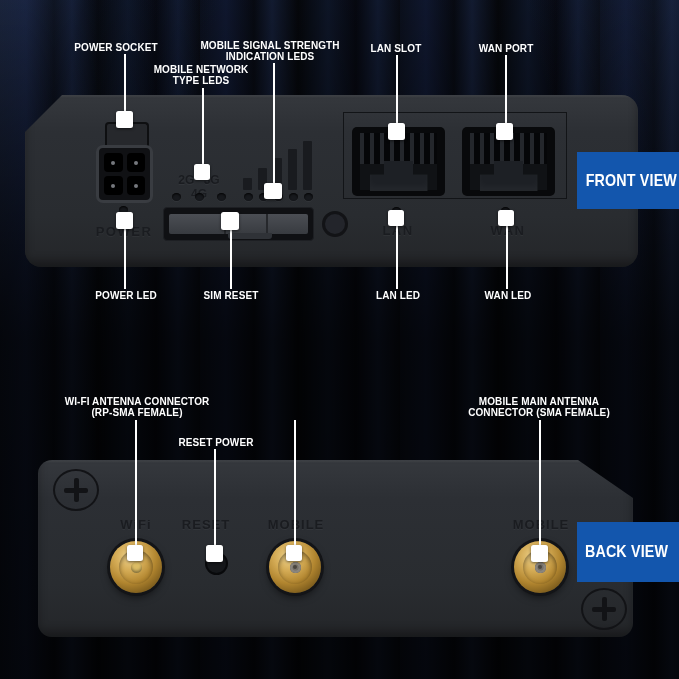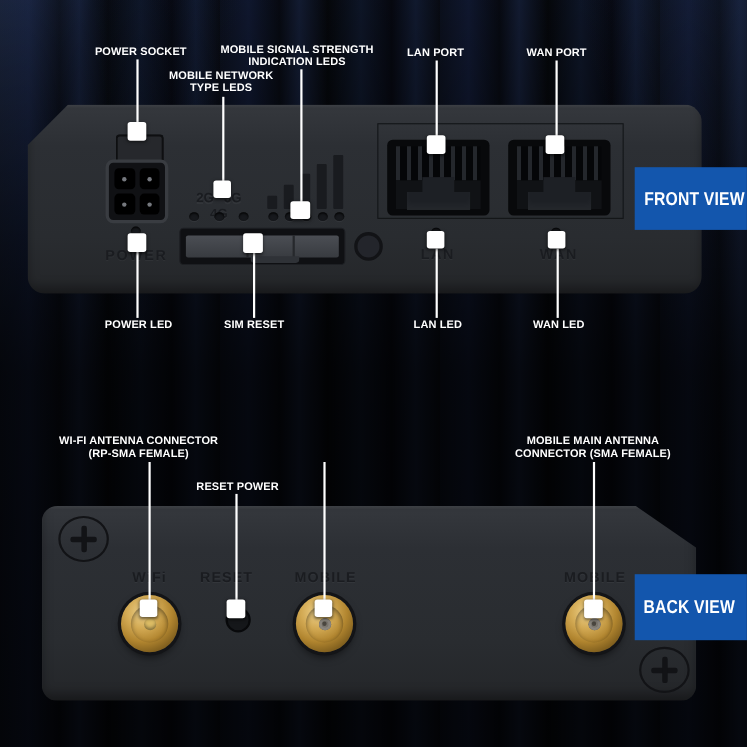--- a/index.html
+++ b/index.html
@@ -160,24 +160,24 @@
   <div class="mk" style="left:116px;top:111px;"></div>
   <div class="mk" style="left:194px;top:164px;width:16px;height:16px;"></div>
   <div class="mk" style="left:264px;top:183px;width:18px;height:16px;"></div>
   <div class="mk" style="left:388px;top:123px;"></div>
   <div class="mk" style="left:496px;top:123px;"></div>
   <div class="mk" style="left:116px;top:212px;"></div>
   <div class="mk" style="left:221px;top:212px;width:18px;height:18px;"></div>
   <div class="mk" style="left:388px;top:210px;width:16px;height:16px;"></div>
   <div class="mk" style="left:498px;top:210px;width:16px;height:16px;"></div>
 
-  <div class="lbl" style="left:68px;top:42px;width:120px;">POWER SOCKET</div>
+  <div class="lbl" style="left:56px;top:42px;width:120px;">POWER SOCKET</div>
   <div class="lbl" style="left:194px;top:40px;width:152px;">MOBILE SIGNAL STRENGTH INDICATION LEDS</div>
   <div class="lbl" style="left:143px;top:64px;width:116px;">MOBILE NETWORK TYPE LEDS</div>
-  <div class="lbl" style="left:346px;top:43px;width:100px;">LAN PORT</div>
+  <div class="lbl" style="left:346px;top:43px;width:100px;">LAN SLOT</div>
   <div class="lbl" style="left:456px;top:43px;width:100px;">WAN PORT</div>
   <div class="lbl" style="left:76px;top:290px;width:100px;">POWER LED</div>
   <div class="lbl" style="left:181px;top:290px;width:100px;">SIM RESET</div>
   <div class="lbl" style="left:348px;top:290px;width:100px;">LAN LED</div>
   <div class="lbl" style="left:458px;top:290px;width:100px;">WAN LED</div>
 
   <div class="panel panel-back"></div>
 
   <div class="screw" style="left:53px;top:469px;"></div>
   <div class="screw" style="left:581px;top:588px;"></div>
@@ -205,17 +205,17 @@
   <div class="ln" style="left:135px;top:420px;height:126px;"></div>
   <div class="ln" style="left:214px;top:449px;height:97px;"></div>
   <div class="ln" style="left:294px;top:420px;height:126px;"></div>
   <div class="ln" style="left:539px;top:420px;height:126px;"></div>
 
   <div class="mk" style="left:127px;top:545px;width:16px;height:16px;"></div>
   <div class="mk" style="left:206px;top:545px;"></div>
   <div class="mk" style="left:286px;top:545px;width:16px;height:16px;"></div>
   <div class="mk" style="left:531px;top:545px;"></div>
 
-  <div class="lbl" style="left:46px;top:396px;width:160px;">WI-FI ANTENNA CONNECTOR (RP-SMA FEMALE)</div>
+  <div class="lbl" style="left:57px;top:396px;width:160px;">WI-FI ANTENNA CONNECTOR (RP-SMA FEMALE)</div>
   <div class="lbl" style="left:166px;top:437px;width:100px;">RESET POWER</div>
   <div class="lbl" style="left:464px;top:396px;width:150px;">MOBILE MAIN ANTENNA CONNECTOR (SMA FEMALE)</div>
 
 </div>
 
 </body></html>

